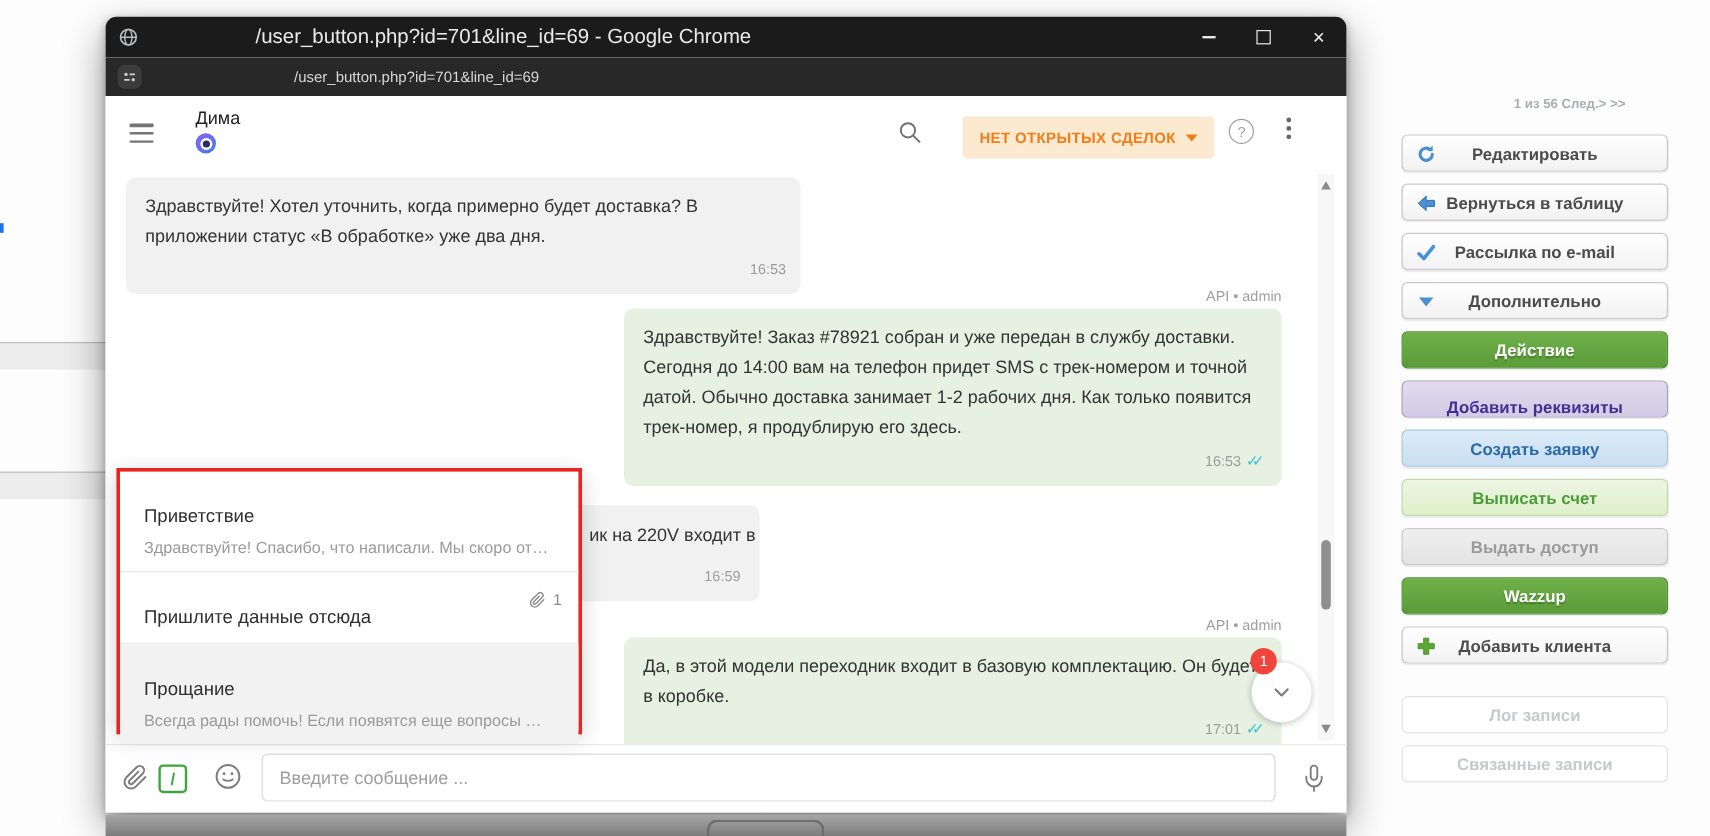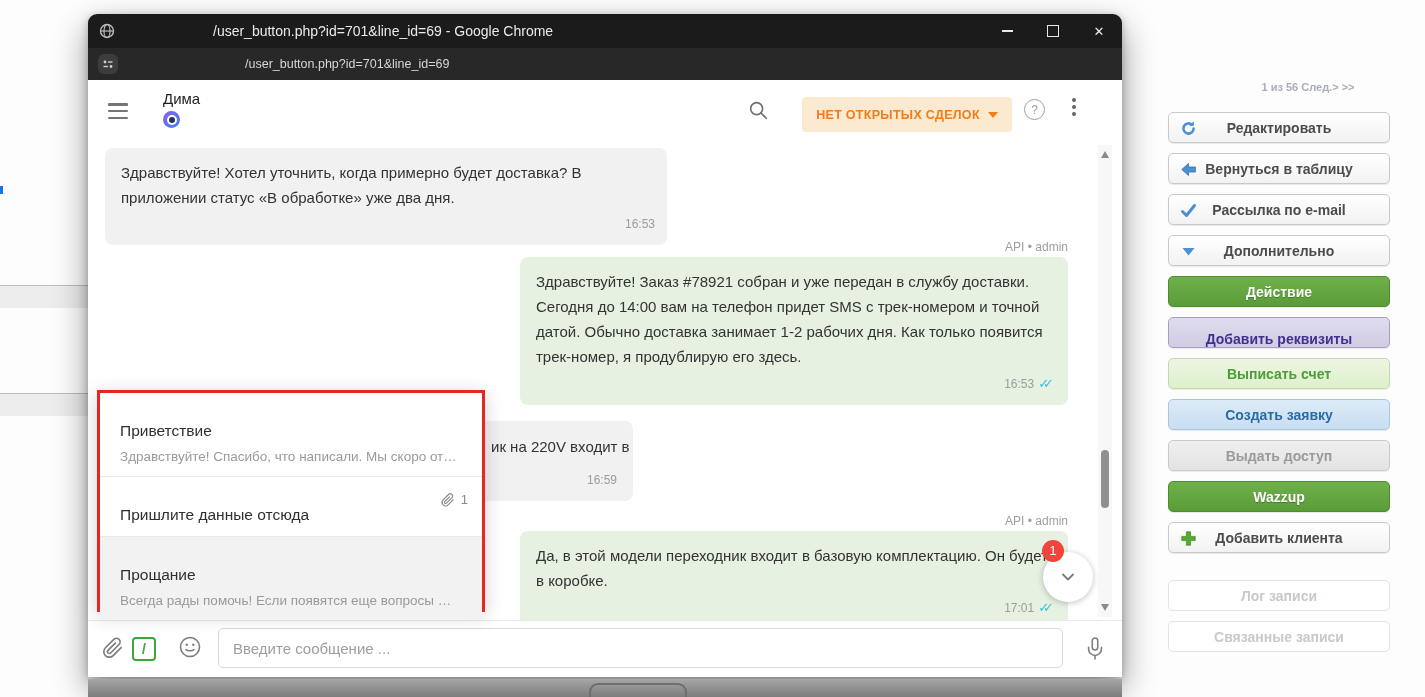--- a/index.html
+++ b/index.html
@@ -11,21 +11,21 @@
   .bg-row{position:absolute;left:0;width:94px;height:22px;background:#ededed;border-top:1px solid #bdbdbd;}
   .bg-row.r1{top:285px;}
   .bg-row.r2{top:393px;}
   .bg-blue-marker{top:186px;}
 
   
   .window{position:absolute;left:88px;top:14px;width:1034px;height:663px;background:#fff;
           border-radius:9px 9px 0 0;box-shadow:0 14px 34px rgba(0,0,0,.42), 0 2px 8px rgba(0,0,0,.25);}
   .titlebar{position:absolute;left:0;top:0;width:100%;height:34px;background:#1b1b1b;border-radius:9px 9px 0 0;}
   .favicon{position:absolute;left:11px;top:9px;width:16px;height:16px;}
-  .win-title{position:absolute;left:125px;top:0;height:34px;line-height:34px;font-size:14px;color:#eaeaea;white-space:nowrap;}
+  .win-title{position:absolute;left:125px;top:0;height:34px;line-height:34px;font-size:17px;color:#eaeaea;white-space:nowrap;}
   .win-controls{position:absolute;right:0;top:0;height:34px;display:flex;}
   .win-btn{width:46px;height:34px;display:flex;align-items:center;justify-content:center;}
   .glyph-min{width:11px;height:1.5px;background:#e8e8e8;}
   .glyph-max{width:10px;height:10px;border:1.5px solid #e8e8e8;}
   .glyph-close{color:#e8e8e8;font-size:13px;line-height:1;}
   .urlbar{position:absolute;left:0;top:34px;width:100%;height:32px;background:#282828;}
   .site-icon{position:absolute;left:10px;top:6px;width:20px;height:20px;border-radius:6px;background:#3c3c3c;
              display:flex;align-items:center;justify-content:center;}
   .url-text{position:absolute;left:157px;top:0;height:32px;line-height:32px;font-size:12.5px;color:#d7d7d7;white-space:nowrap;}
 
@@ -314,28 +314,28 @@
     </div>
 
     <div class="sbtn v-green">
       <span>Действие</span>
     </div>
 
     <div class="sbtn v-lavender">
       <span>Добавить реквизиты</span>
     </div>
 
+    <div class="sbtn v-lightblue">
+      <span>Создать заявку</span>
+    </div>
+
     <div class="sbtn v-lightgreen">
       <span>Выписать счет</span>
     </div>
 
-    <div class="sbtn v-lightblue">
-      <span>Создать заявку</span>
-    </div>
-
     <div class="sbtn v-gray">
       <span>Выдать доступ</span>
     </div>
 
     <div class="sbtn v-green">
       <span>Wazzup</span>
     </div>
 
     <div class="sbtn">
       <svg class="bicon" viewBox="0 0 17 17">

